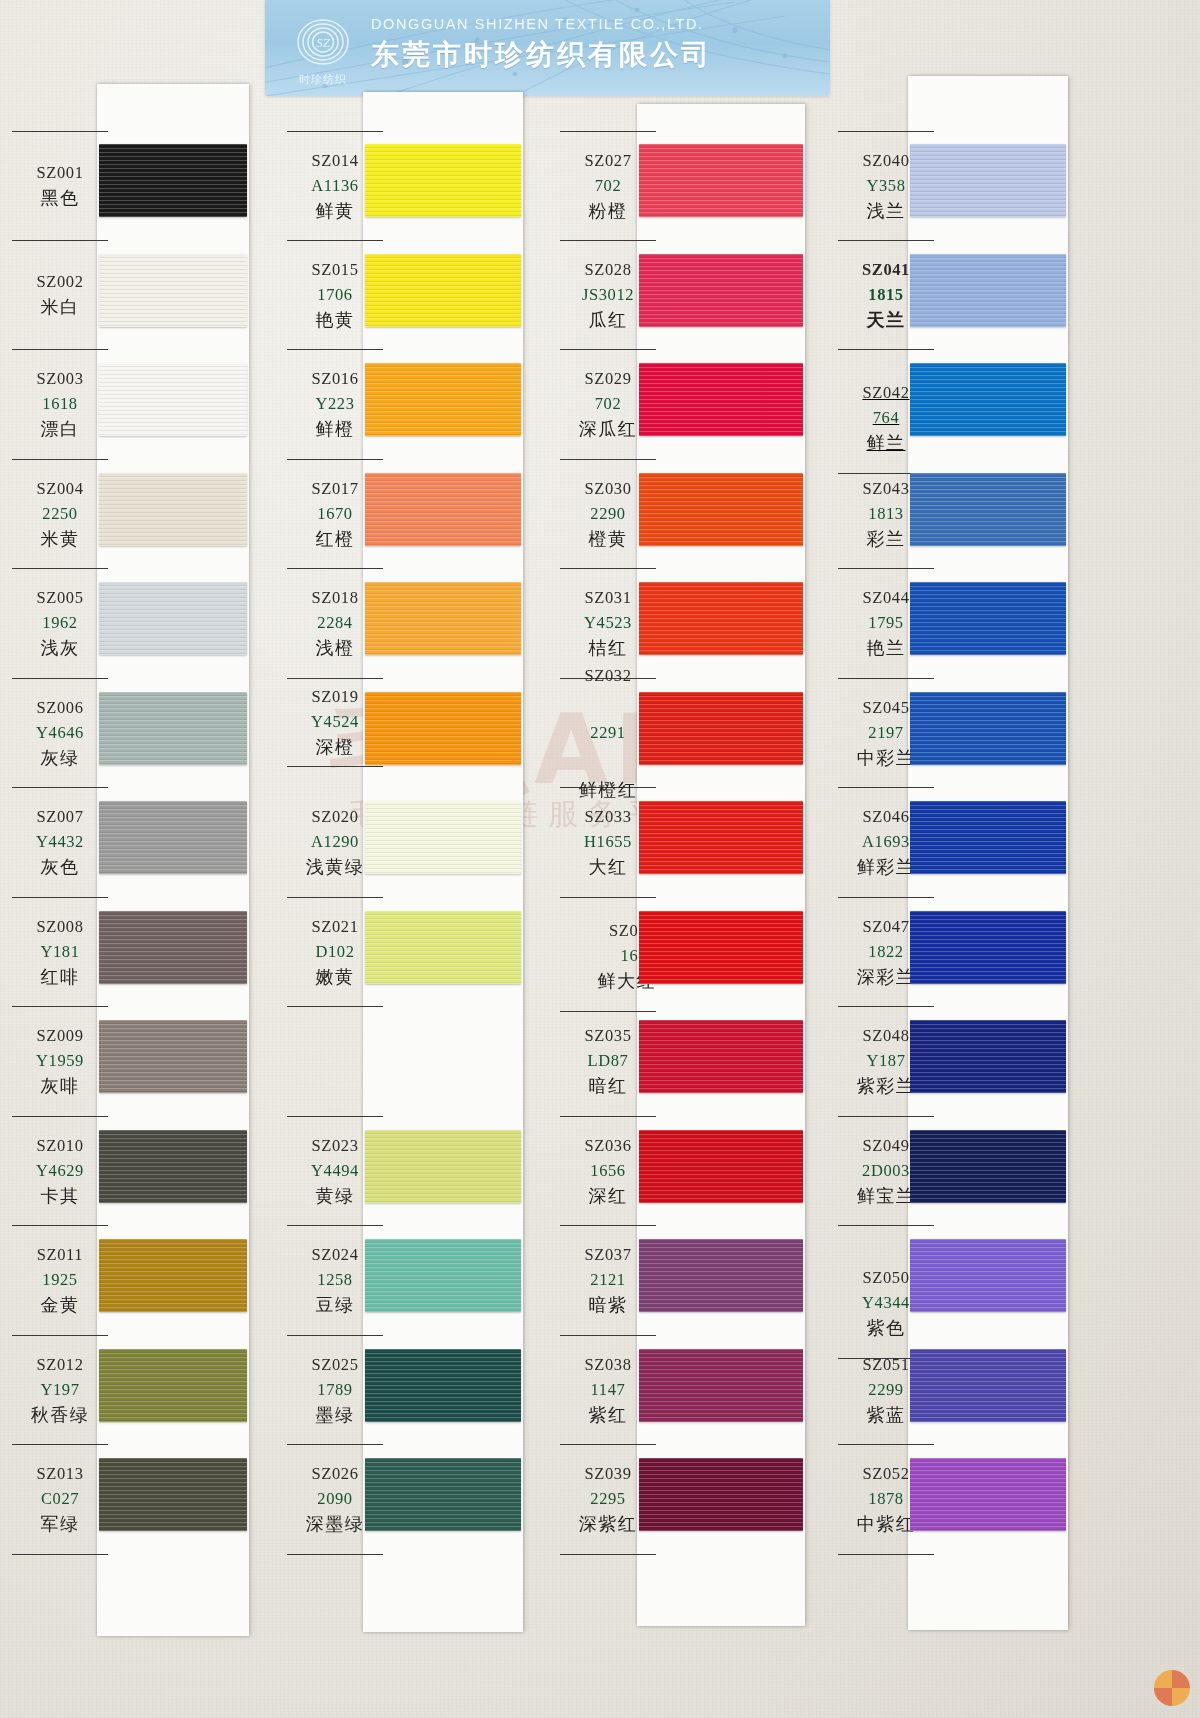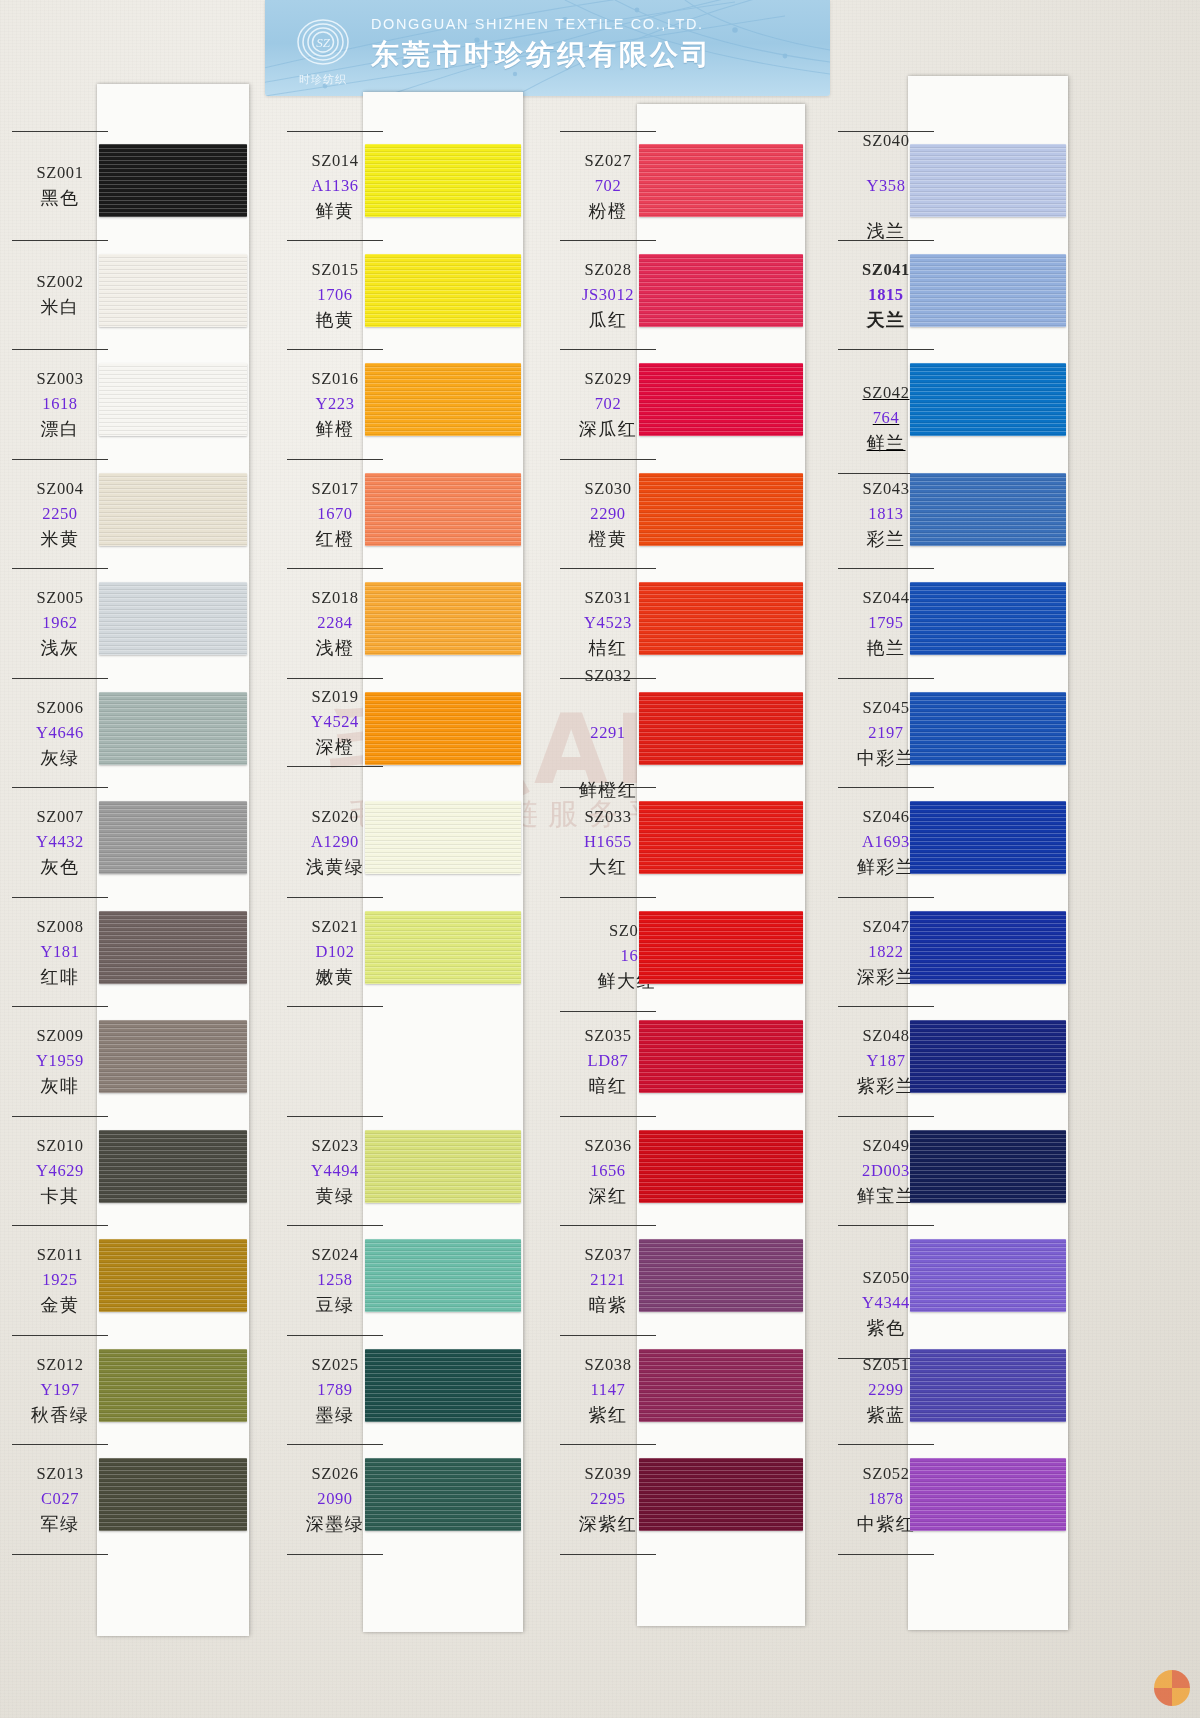--- a/index.html
+++ b/index.html
@@ -88,21 +88,21 @@
   .rowbox{position:absolute;left:0;width:96px;box-sizing:border-box;
     border-bottom:1.6px solid #3a3a38;
     display:flex;flex-direction:column;align-items:center;justify-content:center;
   }
   .rowbox.first{border-top:1.6px solid #3a3a38;}
   .rowbox .code{
     font-size:16.5px;color:#2b2b29;letter-spacing:.6px;line-height:25px;
     font-family:"Liberation Serif","DejaVu Serif",serif;
   }
   .rowbox .sub{
-    font-size:16.5px;color:#6d28d9;letter-spacing:.6px;line-height:25px;
+    font-size:16.5px;color:#14532d;letter-spacing:.6px;line-height:25px;
     font-family:"Liberation Serif","DejaVu Serif",serif;
   }
   .rowbox .cn{
     font-size:18px;color:#232321;letter-spacing:1.5px;line-height:26px;
     font-family:"DejaVu Sans","Liberation Sans",sans-serif;
   }
   
   .skein{
     position:absolute;border-radius:1px;
     box-shadow:0 1px 2px rgba(0,0,0,.22);
@@ -398,21 +398,21 @@
       <div class="skein" style="left: 639px; width: 164px; top: 1348.5px; height: 73px; background: rgb(142, 40, 88);"></div>
       <div class="rowbox" style="left: 560px; top: 1445px; height: 109.5px;">
         <div class="code">SZ039</div>
         <div class="sub">2295</div>
         <div class="cn">深紫红</div>
       </div>
       <div class="skein" style="left: 639px; width: 164px; top: 1458px; height: 73px; background: rgb(111, 19, 52);"></div>
     </div>
     <div class="col">
       <div class="cardstrip" style="left: 908px; top: 76px; width: 160px; height: 1554px;"></div>
-      <div class="rowbox first" style="left: 838px; top: 131px; height: 109.5px; gap: 20px;">
+      <div class="rowbox first" style="left: 838px; top: 131px; height: 109.5px;">
         <div class="code">SZ040</div>
         <div class="sub">Y358</div>
         <div class="cn">浅兰</div>
       </div>
       <div class="skein" style="left: 910px; width: 156px; top: 144px; height: 73px; background: rgb(185, 198, 230);"></div>
       <div class="rowbox" style="left: 838px; top: 240.5px; height: 109.5px; font-weight: bold;">
         <div class="code">SZ041</div>
         <div class="sub">1815</div>
         <div class="cn">天兰</div>
       </div>

